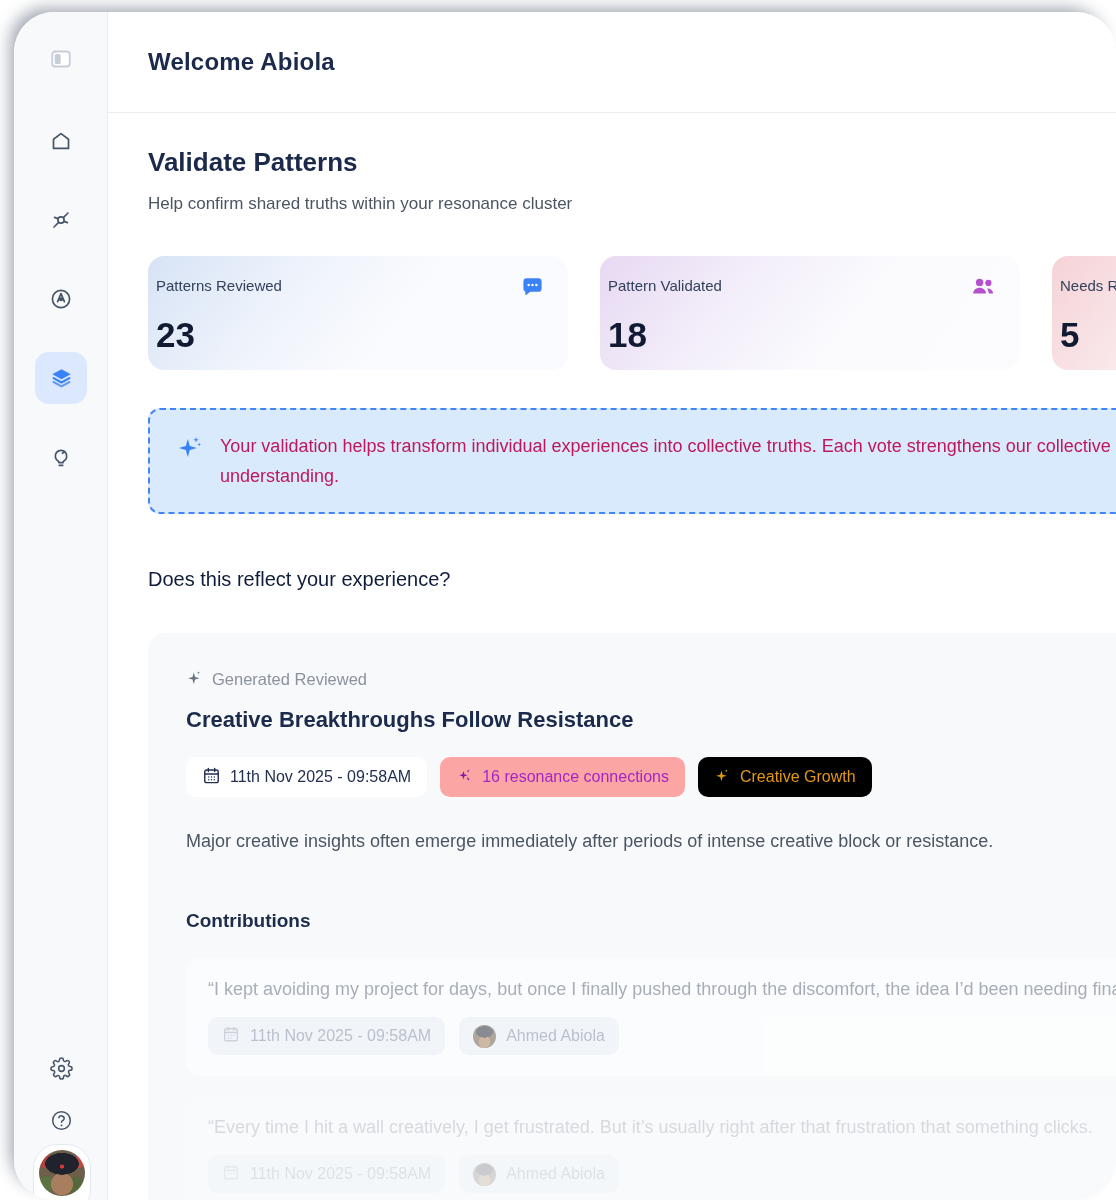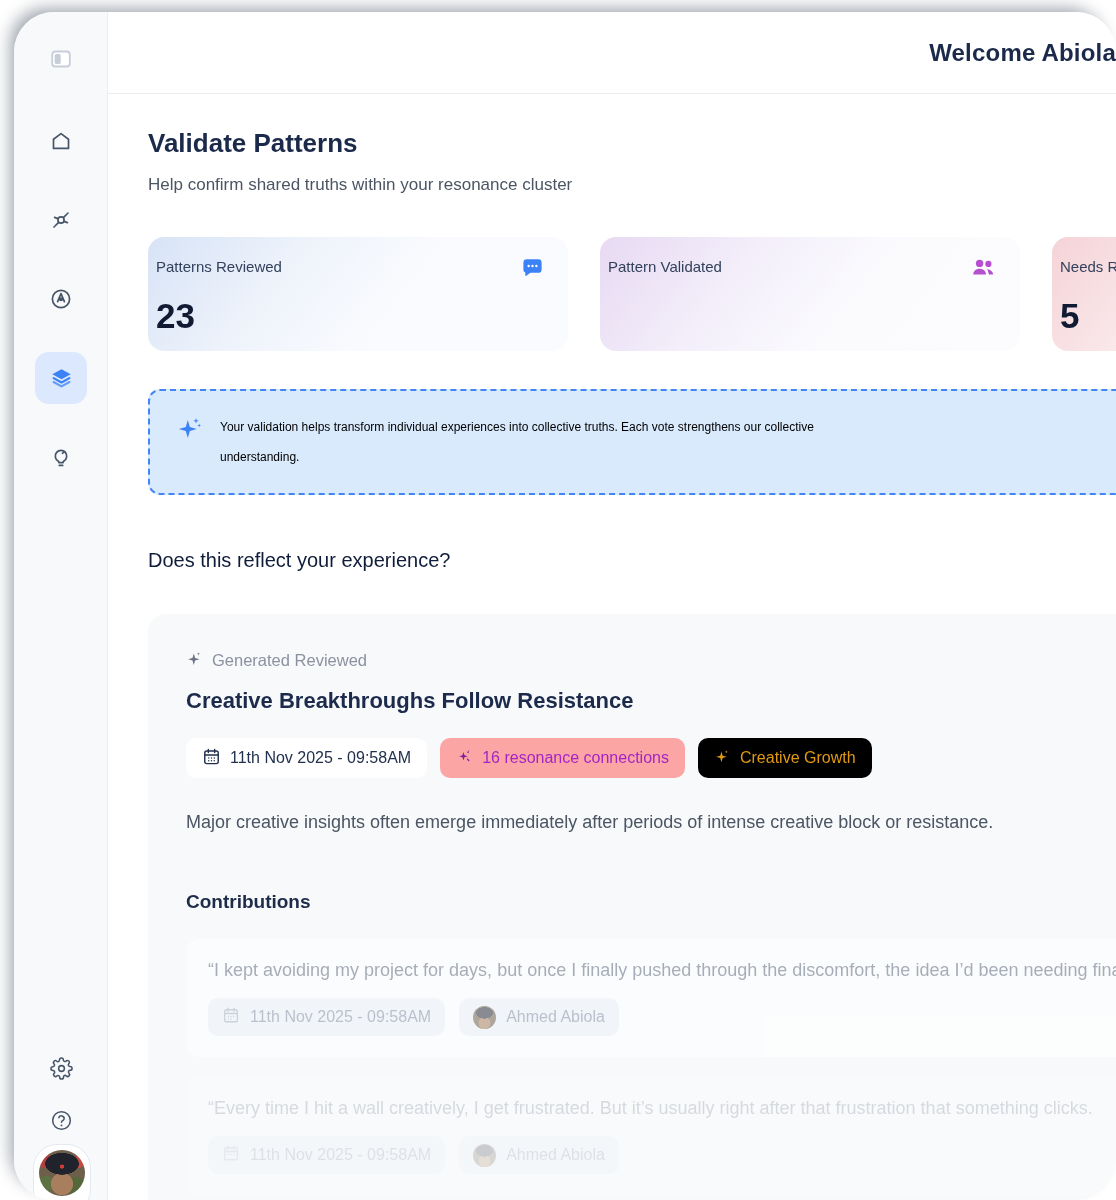--- a/index.html
+++ b/index.html
@@ -30,39 +30,39 @@
       radial-gradient(ellipse 62% 40% at 50% 30%, #20232c 0 58%, transparent 60%),
       radial-gradient(circle at 50% 74%, #a87e5f 0 26%, transparent 28%),
       radial-gradient(circle at 14% 24%, #b3403c 0 13%, transparent 14%),
       radial-gradient(circle at 86% 26%, #c24b44 0 11%, transparent 12%),
       radial-gradient(circle at 80% 78%, #54683c 0 17%, transparent 18%),
       radial-gradient(circle at 16% 74%, #5d7243 0 15%, transparent 16%),
       #6d5f49; }
 
   
   .main { position:absolute; left:94px; top:0; right:0; bottom:0; background:#fff; overflow:hidden; }
-  .topbar { height:82px; border-bottom:1px solid #e9ecf1; display:flex; align-items:center; padding-left:40px;justify-content:flex-end; }
+  .topbar { height:101px; border-bottom:1px solid #e9ecf1; display:flex; align-items:center; padding-left:40px; }
   .topbar h1 { font-size:24px; font-weight:700; color:#1b2a4a; letter-spacing:.2px; }
 
   .content { width:1400px; padding:34px 0 0 40px; }
   .page-title { font-size:26px; font-weight:700; color:#1b2a4a; }
   .page-sub { margin-top:16px; font-size:17px; color:#4b5563; }
 
   .stats { display:flex; gap:32px; margin-top:42px; }
   .stat { position:relative; width:420px; height:114px; border-radius:16px; padding:21px 8px; }
   .stat.g-blue   { background:linear-gradient(128deg,#d7e3f6 0%,#eef3fb 32%,#fafbfe 60%,#fafbff 100%); }
   .stat.g-purple { background:linear-gradient(128deg,#e7d9f2 0%,#f3eefa 32%,#fbfbfe 60%,#fcfcff 100%); }
   .stat.g-red    { background:linear-gradient(128deg,#f5d3d7 0%,#fbeef0 38%,#fcfbfe 68%,#fcfcff 100%); }
   .stat-label { font-size:15px; color:#33415c; }
   .stat-value { margin-top:21px; font-size:35px; font-weight:700; color:#101a33; }
   .stat-icon { position:absolute; right:24px; top:19px; }
 
   .banner { margin-top:38px; width:1360px; border:2px dashed #4285f4; border-radius:12px;
     background:#daeafd; padding:21px 26px; display:flex; gap:17px; }
-  .banner-text { font-size:12px; line-height:30px; color:#000000; }
+  .banner-text { font-size:18px; line-height:30px; color:#be185d; }
   .banner-text span { display:block; white-space:nowrap; }
   .banner-spark { margin-top:3px; flex:0 0 auto; }
 
   .question { margin-top:54px; font-size:20px; font-weight:500; color:#101d3a; }
 
   .pattern-card { margin-top:42px; width:1320px; background:#f7f9fb; border-radius:18px;
     padding:36px 38px 40px; }
   .gen-row { display:flex; align-items:center; gap:9px; color:#8b919f; font-size:16.5px; }
   .pattern-title { margin-top:17px; font-size:22px; font-weight:700; color:#1c2b4c; }
   .pills { margin-top:24px; display:flex; gap:13px; }
@@ -195,20 +195,21 @@
               <path d="M6 3.5h12A3.5 3.5 0 0 1 21.5 7v7a3.5 3.5 0 0 1-3.5 3.5H9.8L5.6 20.6c-.6.4-1.1.1-1.1-.6v-2.7A3.5 3.5 0 0 1 2.5 14V7A3.5 3.5 0 0 1 6 3.5Z" fill="#3b82f6"></path>
               <circle cx="8" cy="10.5" r="1.25" fill="#fff"></circle>
                 <circle cx="12" cy="10.5" r="1.25" fill="#fff"></circle>
                 <circle cx="16" cy="10.5" r="1.25" fill="#fff"></circle>
             </svg>
           </span>
         </div>
 
         <div class="stat g-purple">
           <div class="stat-label">Pattern Validated</div>
+          <div class="stat-value">18</div>
           <span class="stat-icon">
             <svg width="25" height="23" viewBox="0 0 25 23" fill="#b44fd0">
               <circle cx="8.6" cy="7.4" r="3.7"></circle>
               <path d="M2.2 18.6c0-3.5 2.9-5.8 6.4-5.8s6.4 2.3 6.4 5.8Z"></path>
               <circle cx="17.4" cy="7.9" r="3.1"></circle>
               <path d="M16 13.2c3.4.2 6.1 2.4 6.1 5.4h-4.2c-.3-2.2-1-4-1.9-5.4Z"></path>
             </svg>
           </span>
         </div>
 

